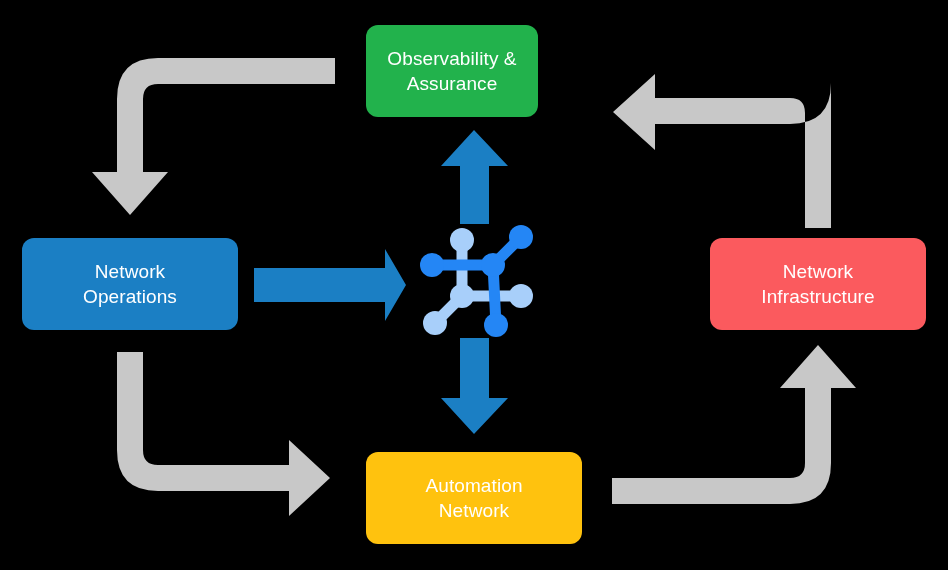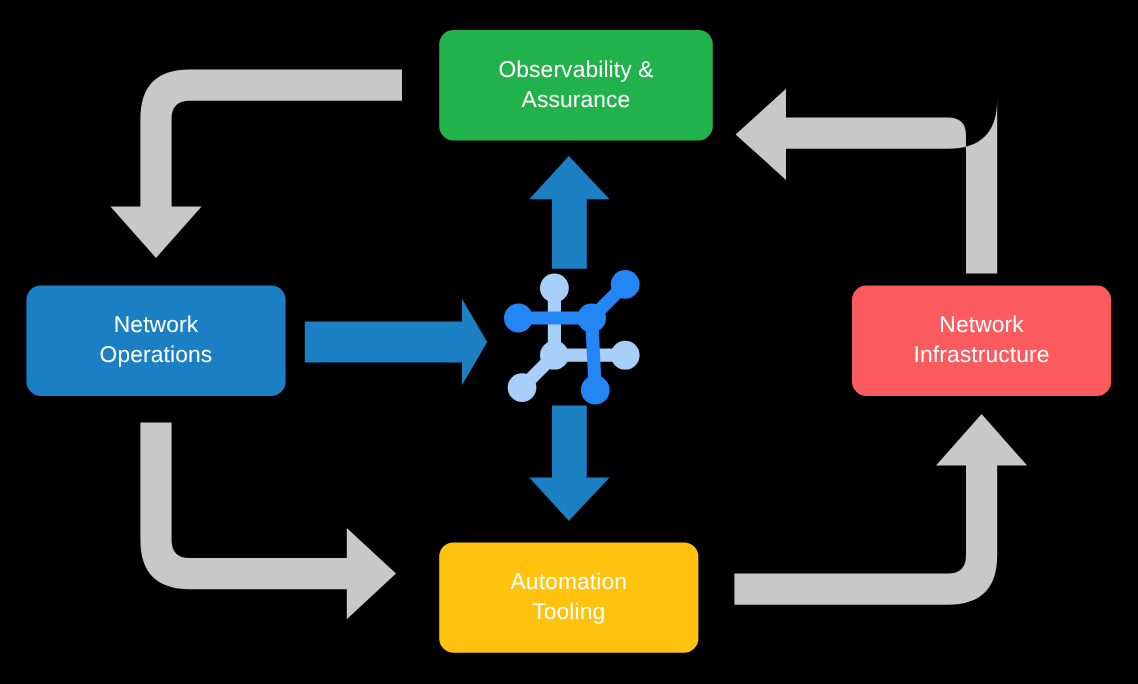--- a/index.html
+++ b/index.html
@@ -28,21 +28,21 @@
     color: #ffffff;
     font-size: 19px;
     line-height: 1.32;
     font-weight: 400;
     letter-spacing: 0.1px;
     box-sizing: border-box;
     padding: 4px 10px;
     white-space: pre-line;
   }
   #box-observability {
-    left: 366px; top: 25px; width: 228px; height: 92px;
+    left: 366px; top: 25px; width: 172px; height: 92px;
   }
   #box-network-operations {
     left: 22px; top: 238px; width: 216px; height: 92px;
   }
   #box-network-infrastructure {
     left: 710px; top: 238px; width: 216px; height: 92px;
   }
   #box-automation-tooling {
     left: 366px; top: 452px; width: 216px; height: 92px;
   }
@@ -120,16 +120,16 @@
 Operations</span>
   </div>
 
   <div class="node-box" id="box-network-infrastructure" style="background:#FB5A5E;">
     <span>Network
 Infrastructure</span>
   </div>
 
   <div class="node-box" id="box-automation-tooling" style="background:#FFC20E;">
     <span>Automation
-Tooling</span>
+Network</span>
   </div>
 
 </div>
 
 </body></html>

